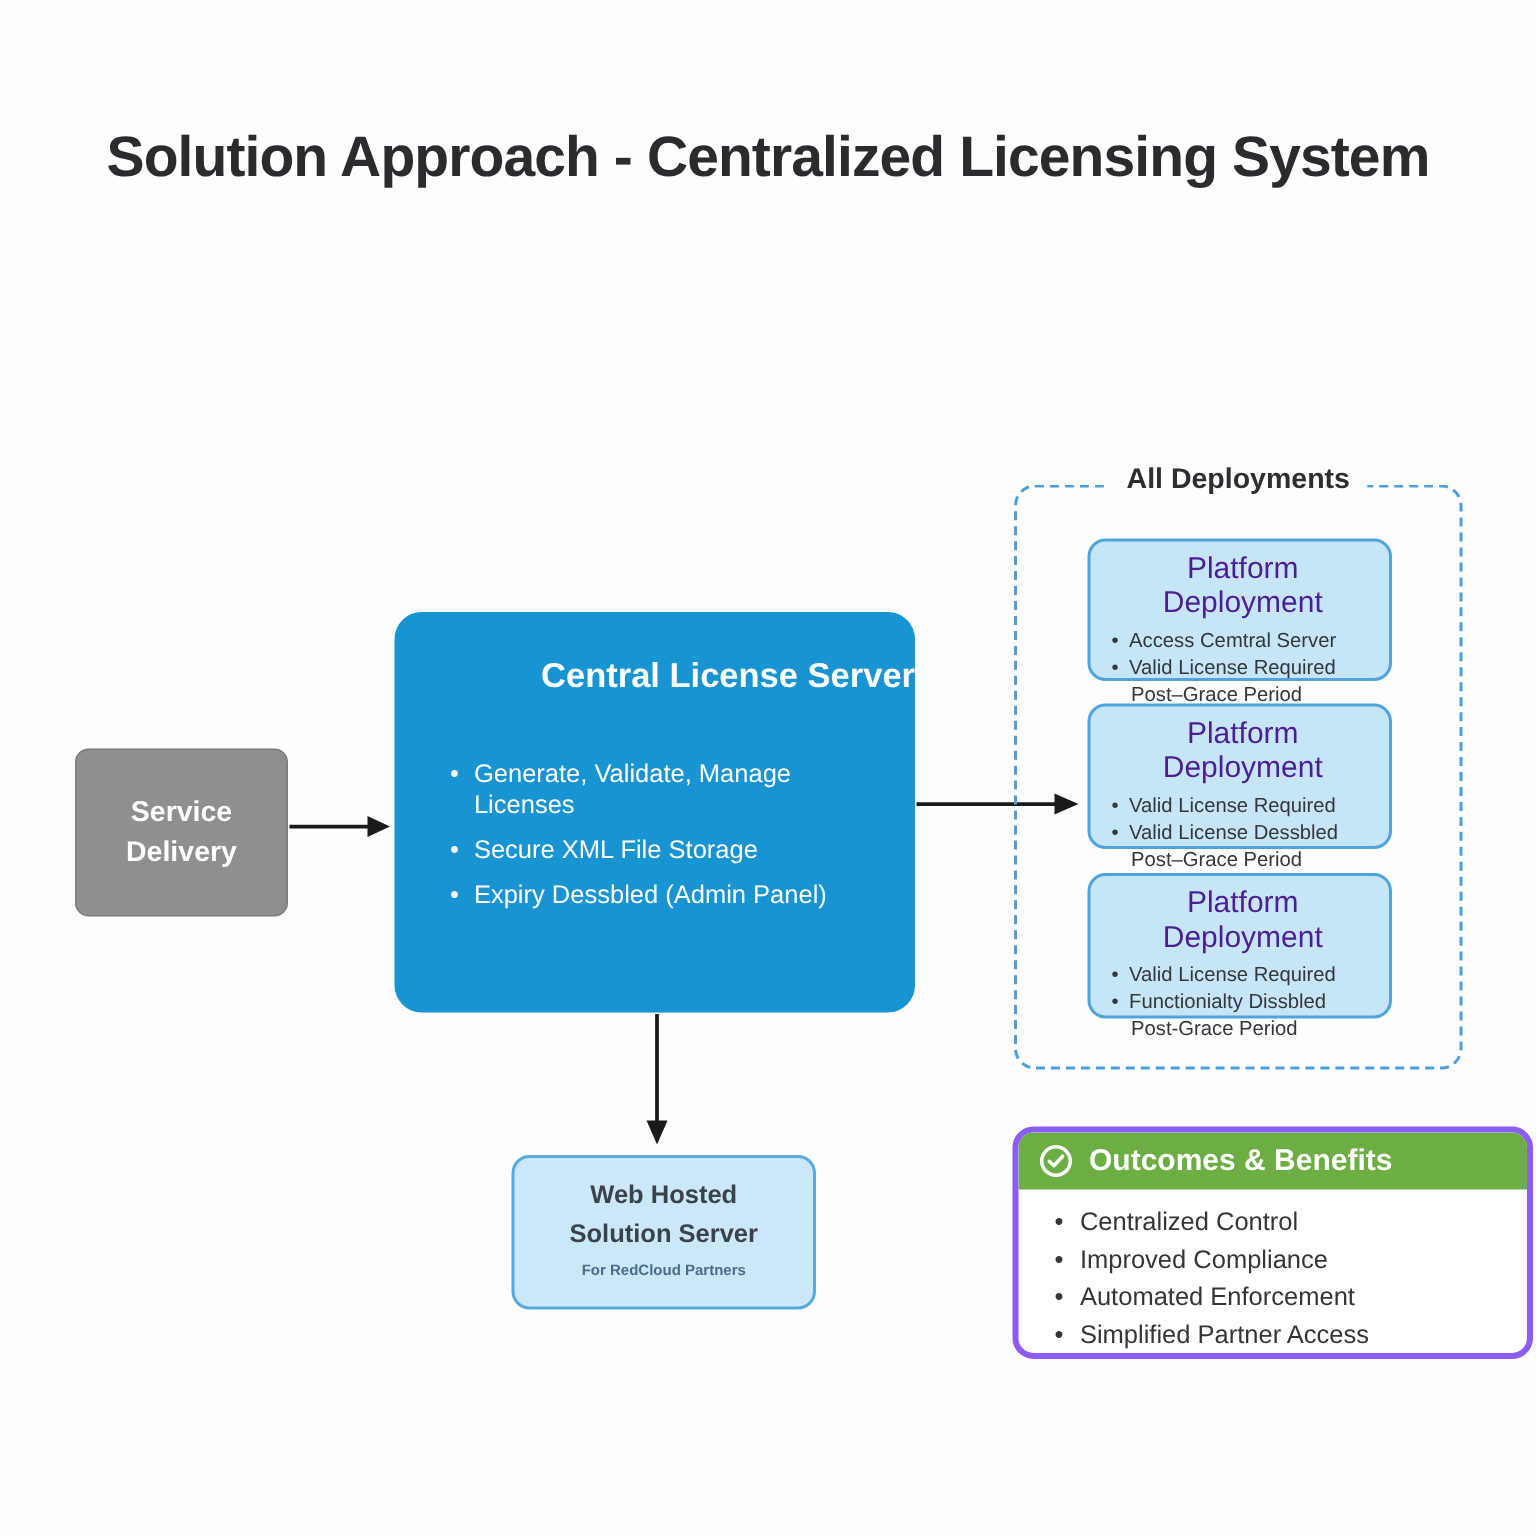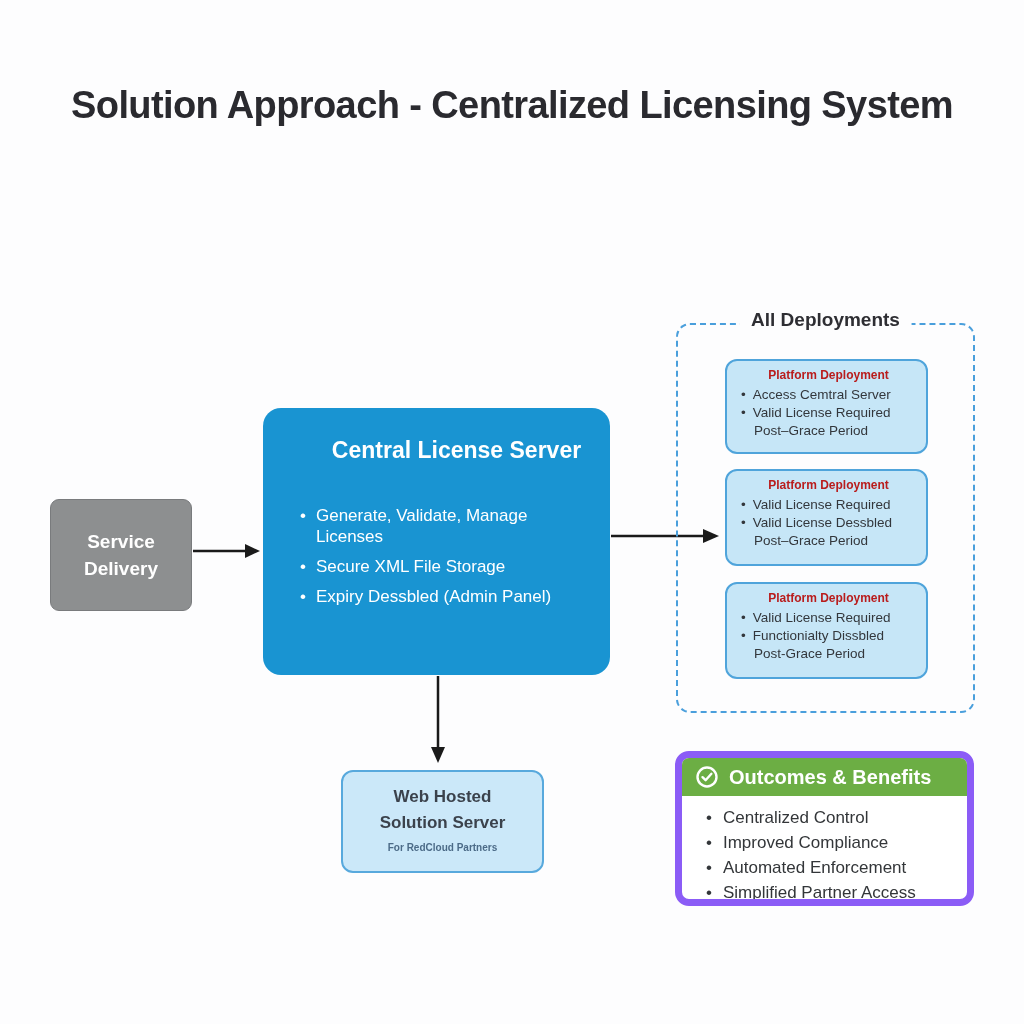--- a/index.html
+++ b/index.html
@@ -45,21 +45,21 @@
     position: absolute;
     left: 263px; top: 408px;
     width: 347px; height: 267px;
     background: #1994d2;
     border-radius: 18px;
     box-sizing: border-box;
     color: #ffffff;
   }
   .central-box .cb-title {
     margin-top: 29px;
-    text-align: center;
+    text-align: right;
     font-size: 23px;
     font-weight: bold;
     padding-left: 40px;
   }
   .central-box .cb-bullets {
     margin-top: 41px;
     padding-left: 37px;
     padding-right: 14px;
   }
   .central-box .cb-line {
@@ -95,23 +95,23 @@
     left: 47px;
     width: 203px;
     background: #c6e6f7;
     border: 2px solid #4fa4db;
     border-radius: 12px;
     box-sizing: border-box;
     padding: 7px 10px 6px 14px;
   }
   .deploy-card .dc-title {
     text-align: center;
-    font-size: 12px;
-    font-weight: bold;
-    color: #b91c1c;
+    font-size: 20px;
+    font-weight: normal;
+    color: #4c1d95;
     margin-bottom: 4px;
   }
   .deploy-card .dc-line {
     display: flex;
     font-size: 13.5px;
     line-height: 18px;
     color: #33373c;
   }
   .deploy-card .dc-line .dot { margin-right: 7px; }
   .deploy-card .dc-line.cont { padding-left: 13px; }
@@ -140,23 +140,23 @@
     font-size: 10px;
     color: #4c6b88;
     line-height: 24px;
     font-weight: bold;
   }
 
   
   .outcomes-box {
     position: absolute;
     left: 675px; top: 751px;
-    width: 299px; height: 155px;
+    width: 347px; height: 155px;
     background: #ffffff;
-    border: 7px solid #8b5cf6;
+    border: 4px solid #8b5cf6;
     border-radius: 14px;
     box-sizing: border-box;
     overflow: hidden;
   }
   .outcomes-header {
     background: #6cae44;
     height: 38px;
     display: flex;
     align-items: center;
     padding-left: 13px;

